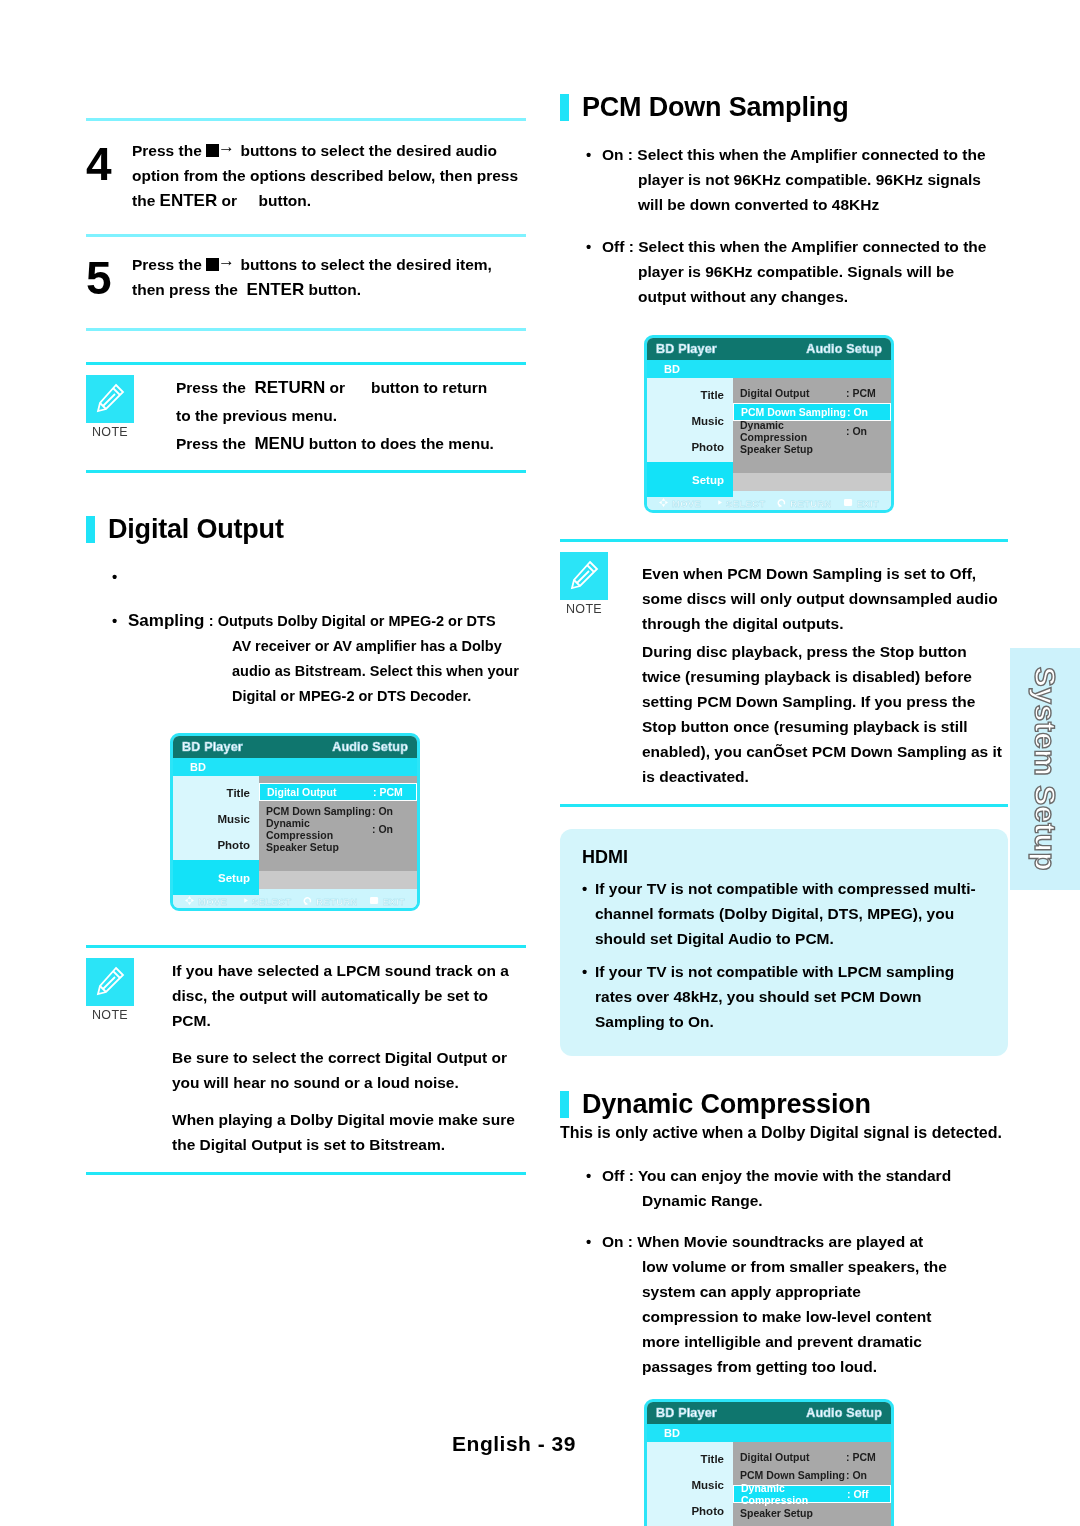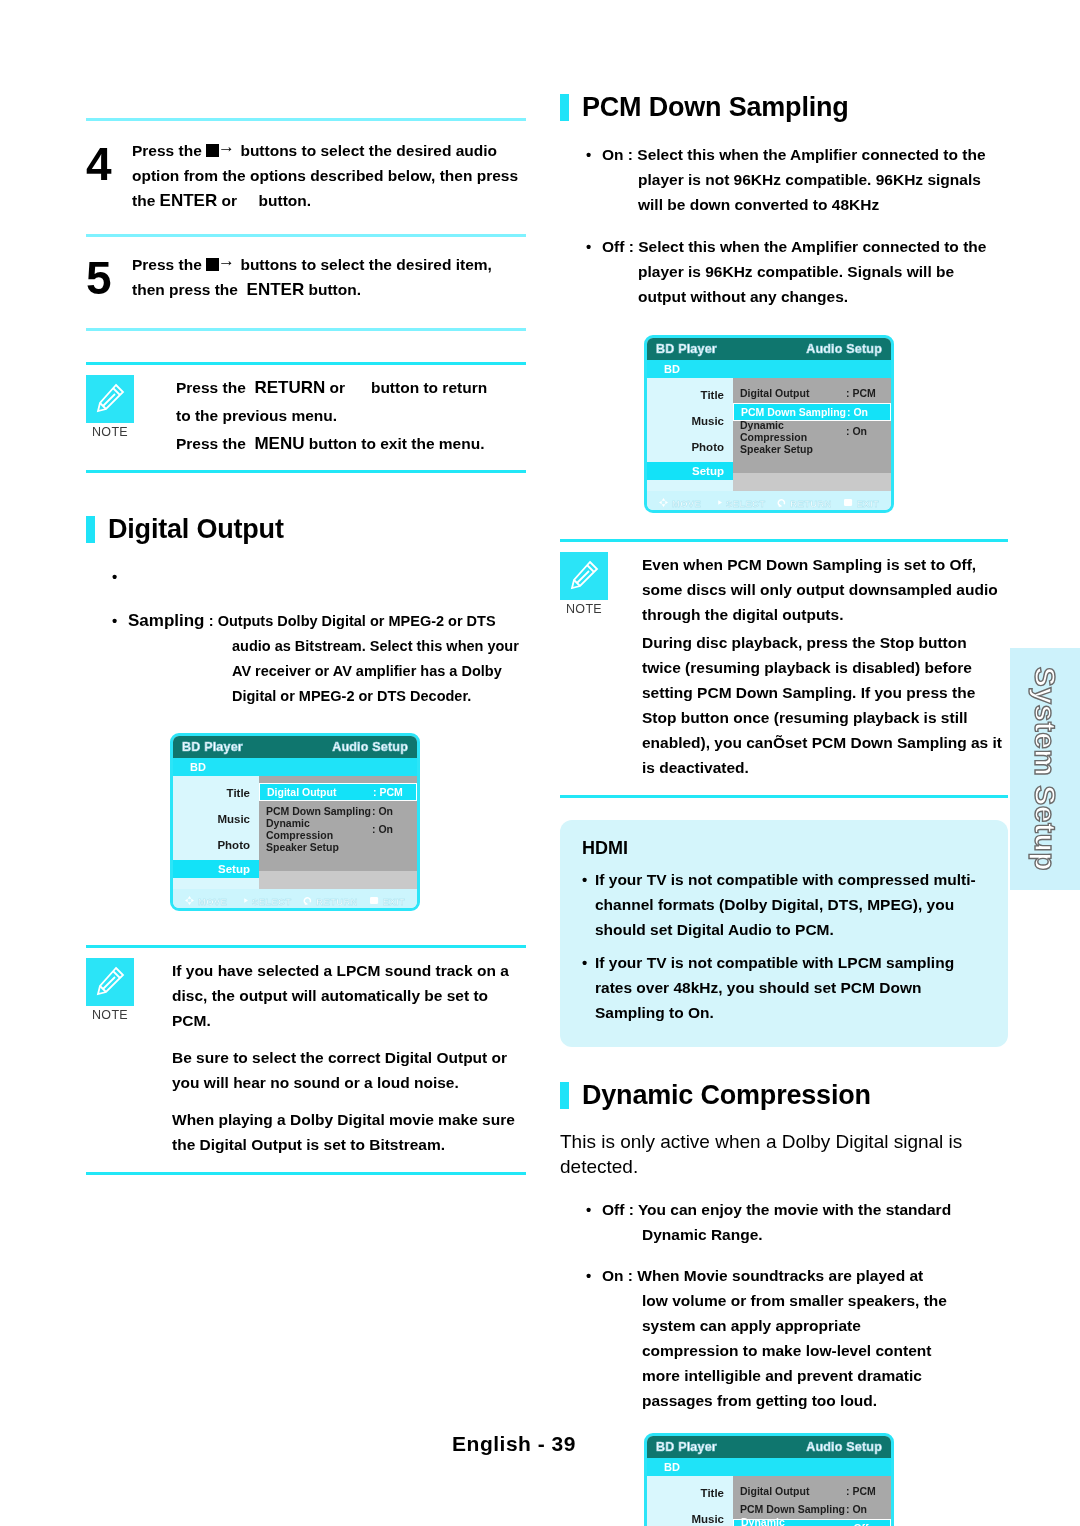--- a/index.html
+++ b/index.html
@@ -188,21 +188,21 @@
     display: flex;
     align-items: center;
     justify-content: flex-end;
     padding-right: 9px;
     font-size: 11.5px;
     color: #1a1a1a;
   }
   .osd-nav-item.active {
     background: #13e2f8;
     color: #ffffff;
-    height: 18px;
+    height: 35px;
     margin-top: 2px;
   }
   .osd-panel {
     flex: 1;
     background: #a8a8a8;
     padding: 7px 0 0 0;
     position: relative;
   }
   .osd-row {
     height: 16px;
@@ -317,43 +317,43 @@
             <span>Press the</span>
             &nbsp;<span class="kbd">RETURN</span>
             <span>or</span>
             &nbsp;&nbsp;&nbsp;&nbsp;
             <span>button to return</span>
           </p>
           <p>to the previous menu.</p>
           <p>
             <span>Press the</span>
             &nbsp;<span class="kbd">MENU</span>
-            <span>button to exit the menu.</span>
+            <span>button to does the menu.</span>
           </p>
         </div>
       </div>
       <div class="rule dark" style="margin-top:11px;"></div>
     </div>
 
     <div class="sec-head" style="margin-top:41px;">
       <div class="sec-bar"></div>
       <div class="sec-title">Digital Output</div>
     </div>
 
     <div class="bullets" style="margin-top:19px; padding-left:26px;">
       <div class="bullet">
         <div class="bullet-dot">•</div>
       </div>
       <div class="bullet" style="margin-top:19px;">
         <div class="bullet-dot">•</div>
         <div class="bullet-body">
           <span class="bullet-term" style="font-size:17px;">Sampling</span>
           <span style="font-size:14.5px;">: Outputs Dolby Digital or MPEG-2 or DTS</span>
+          <span class="hang" style="padding-left:104px; font-size:14.5px;">AV receiver or AV amplifier has a Dolby</span>
           <span class="hang" style="padding-left:104px; font-size:14.5px;">audio as Bitstream. Select this when your</span>
-          <span class="hang" style="padding-left:104px; font-size:14.5px;">AV receiver or AV amplifier has a Dolby</span>
           <span class="hang" style="padding-left:104px; font-size:14.5px;">Digital or MPEG-2 or DTS Decoder.</span>
         </div>
       </div>
     </div>
 
     <div style="margin-top:24px; padding-left:84px;">
       <div class="osd">
           <div class="osd-titlebar">
             <span>BD Player</span>
             <span>Audio Setup</span>
@@ -544,21 +544,21 @@
           <div class="note-icon">
             <svg width="32" height="32" viewBox="0 0 32 32" fill="none" stroke="#ffffff" stroke-width="1.8">
               <path d="M22 3 L29 10 L12 27 L4 29 L6 21 Z"></path>
               <path d="M19 6 L26 13"></path>
               <path d="M6 21 L12 27"></path>
               <path d="M9 24 L21 12"></path>
             </svg>
           </div>
           <div class="note-caption">NOTE</div>
         </div>
-        <div class="note-text" style="padding-left:16px;">
+        <div class="note-text" style="padding-left:16px;margin-top:9px;">
           <p>Even when PCM Down Sampling is set to Off, some discs will only output downsampled audio through the digital outputs.</p>
           <p>During disc playback, press the Stop button twice (resuming playback is disabled) before setting PCM Down Sampling. If you press the Stop button once (resuming playback is still enabled), you canÕset PCM Down Sampling as it is deactivated.</p>
         </div>
       </div>
       <div class="rule dark" style="margin-top:12px;"></div>
     </div>
 
     <div class="hdmi-box" style="margin-top:22px;">
       <div class="hdmi-title">HDMI</div>
       <div class="hdmi-bullet">
@@ -569,21 +569,21 @@
         <div class="bullet-dot">•</div>
         <div>If your TV is not compatible with LPCM sampling rates over 48kHz, you should set PCM Down Sampling to On.</div>
       </div>
     </div>
 
     <div class="sec-head" style="margin-top:33px;">
       <div class="sec-bar"></div>
       <div class="sec-title">Dynamic Compression</div>
     </div>
 
-    <div style="margin-top:18px; font-size:19px; font-weight:normal; line-height:25px;">This is only active when a Dolby Digital signal is detected.</div>
+    <div style="font-size:16px; font-weight:bold; line-height:25px;">This is only active when a Dolby Digital signal is detected.</div>
 
     <div class="bullets" style="margin-top:18px; padding-left:26px;">
       <div class="bullet">
         <div class="bullet-dot">•</div>
         <div class="bullet-body">
           <span class="bullet-term">Off</span>
           <span>: You can enjoy the movie with the standard</span>
           <span class="hang" style="padding-left:40px;">Dynamic Range.</span>
         </div>
       </div>

